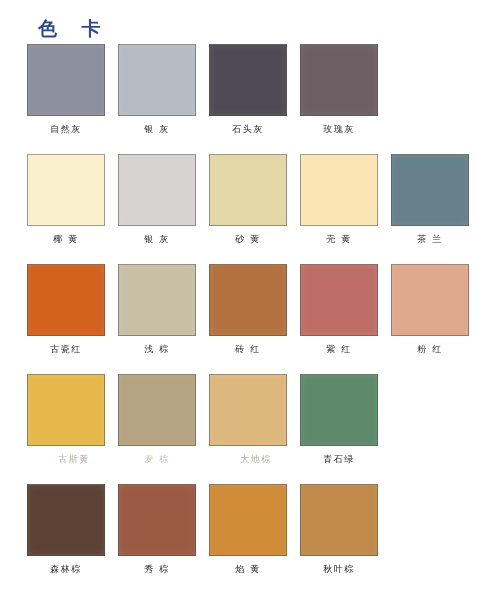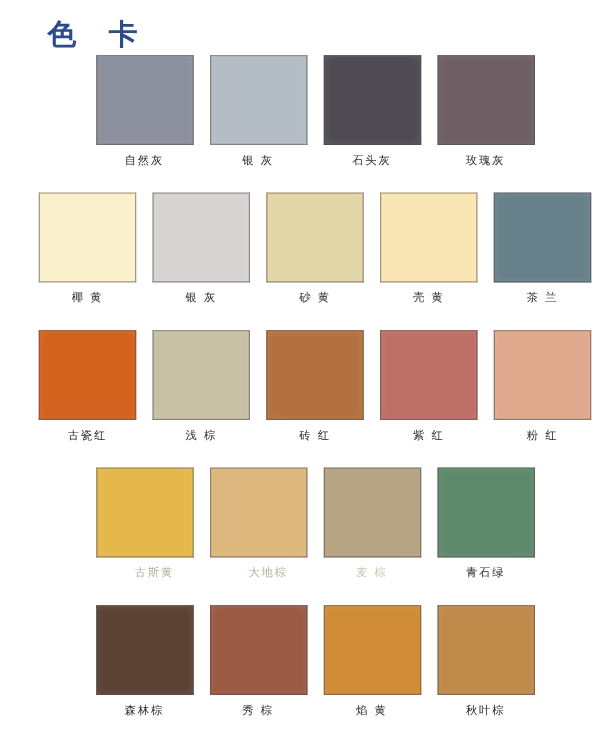--- a/index.html
+++ b/index.html
@@ -15,39 +15,39 @@
     position: relative;
     width: 490px;
     height: 600px;
     background: #ffffff;
     overflow: hidden;
   }
   #title {
     position: absolute;
     left: 38px;
     top: 16px;
-    font-size: 23px;
+    font-size: 19px;
     font-weight: bold;
     color: #2d4a8a;
     letter-spacing: 9px;
     line-height: 24px;
     white-space: nowrap;
   }
   #grid {
     position: absolute;
     left: 0;
     top: 44px;
     width: 490px;
     display: flex;
     flex-direction: column;
   }
   .row {
     display: flex;
     flex-direction: row;
-    justify-content: center;
+    justify-content: flex-start;
     padding-left: 27px;
     height: 110px;
   }
   .cell {
     width: 78px;
     margin-right: 13px;
     display: flex;
     flex-direction: column;
     align-items: center;
   }
@@ -140,26 +140,26 @@
           <div class="swatch" style="background: rgb(224, 168, 140);"></div>
           <div class="label">粉 红</div>
         </div>
       </div>
       <div class="row">
         <div class="cell">
           <div class="swatch" style="background: rgb(229, 184, 76);"></div>
           <div class="label faded">古斯黄</div>
         </div>
         <div class="cell">
+          <div class="swatch" style="background: rgb(181, 163, 130);"></div>
+          <div class="label faded-2">麦 棕</div>
+        </div>
+        <div class="cell">
           <div class="swatch" style="background: rgb(220, 184, 126);"></div>
           <div class="label faded">大地棕</div>
-        </div>
-        <div class="cell">
-          <div class="swatch" style="background: rgb(181, 163, 130);"></div>
-          <div class="label faded-2">麦 棕</div>
         </div>
         <div class="cell">
           <div class="swatch" style="background: rgb(94, 138, 107);"></div>
           <div class="label">青石绿</div>
         </div>
       </div>
       <div class="row">
         <div class="cell">
           <div class="swatch" style="background: rgb(91, 66, 52);"></div>
           <div class="label">森林棕</div>

